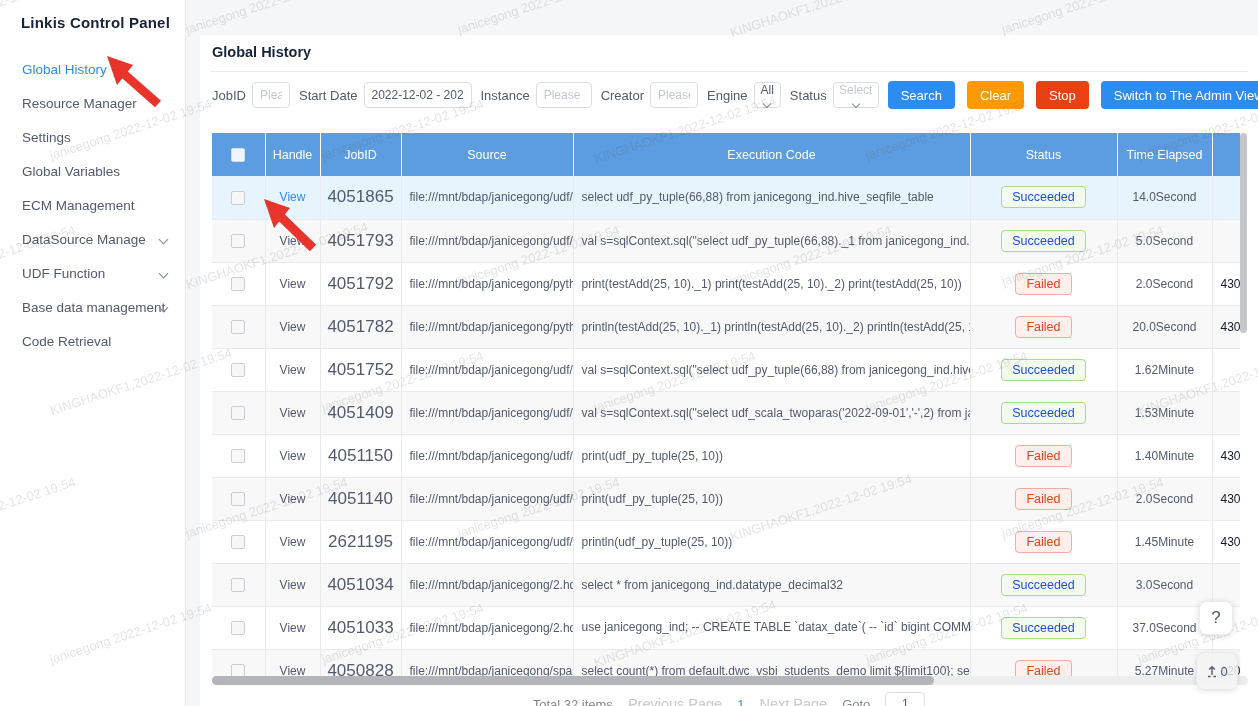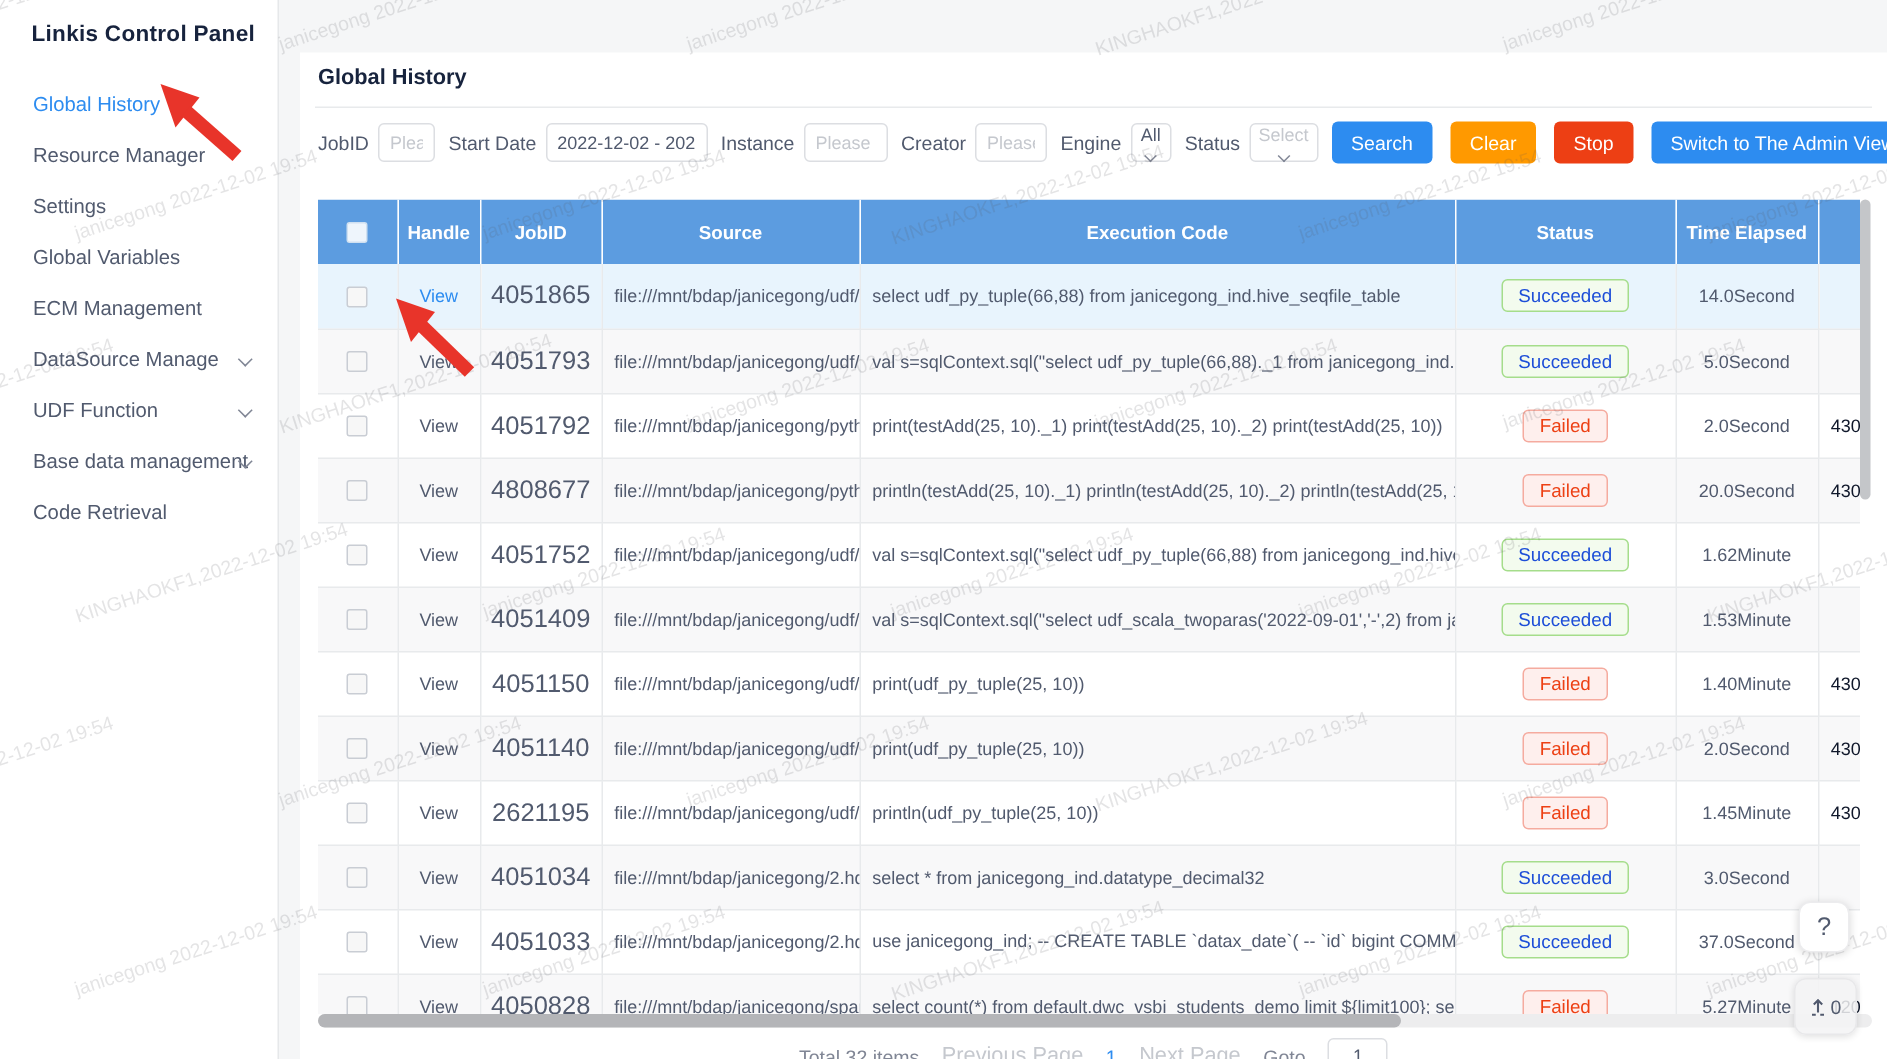--- a/index.html
+++ b/index.html
@@ -49,21 +49,21 @@
          padding:0 13px; cursor:pointer; margin-right:12px; white-space:nowrap;
          font-family:"Liberation Sans", sans-serif; }
   .b-search { background:#2d8cf0; }
   .b-clear  { background:#ff9900; }
   .b-stop   { background:#ed3f14; }
   .b-switch { background:#2d8cf0; margin-right:0; }
 
   
   .table-wrap { position:absolute; left:12px; top:98px; width:1028px; height:543px; overflow:hidden; }
   table { border-collapse:collapse; table-layout:fixed; width:1028px; }
-  thead th { background:#5c9ce0; color:#fff; font-size:12.5px; font-weight:bold; height:43px;
+  thead th { background:#5c9ce0; color:#fff; font-size:12.5px; font-weight:normal; height:43px;
              border-right:1px solid #fff; text-align:center; }
   thead th:last-child { border-right:none; }
   tbody td { height:43px; border-bottom:1px solid #e8eaec; border-right:1px solid #e8eaec;
              font-size:12px; color:#515a6e; overflow:hidden; white-space:nowrap; }
   tbody td:last-child { border-right:none; }
   tbody tr:nth-child(even) { background:#f8f8f9; }
   tbody tr.hl { background:#e8f4fd; }
   .td-c { text-align:center; }
   .td-l { text-align:left; padding:0 8px; }
   .td-sm { font-size:12px; }
@@ -265,21 +265,21 @@
     <td class="td-c td-sm">2.0Second</td>
     <td class="td-extra td-sm">430</td>
   </tr>
             <tr>
     <td class="td-c">
       <span class="cb"></span>
     </td>
     <td class="td-c">
       <a class="view">View</a>
     </td>
-    <td class="td-c td-id">4808677</td>
+    <td class="td-c td-id">4051782</td>
     <td class="td-l td-sm">file:///mnt/bdap/janicegong/pyth...</td>
     <td class="td-l td-sm">println(testAdd(25, 10)._1) println(testAdd(25, 10)._2) println(testAdd(25, 10))</td>
     <td class="td-c">
       <span class="badge fail">Failed</span>
     </td>
     <td class="td-c td-sm">20.0Second</td>
     <td class="td-extra td-sm">430</td>
   </tr>
             <tr>
     <td class="td-c">

